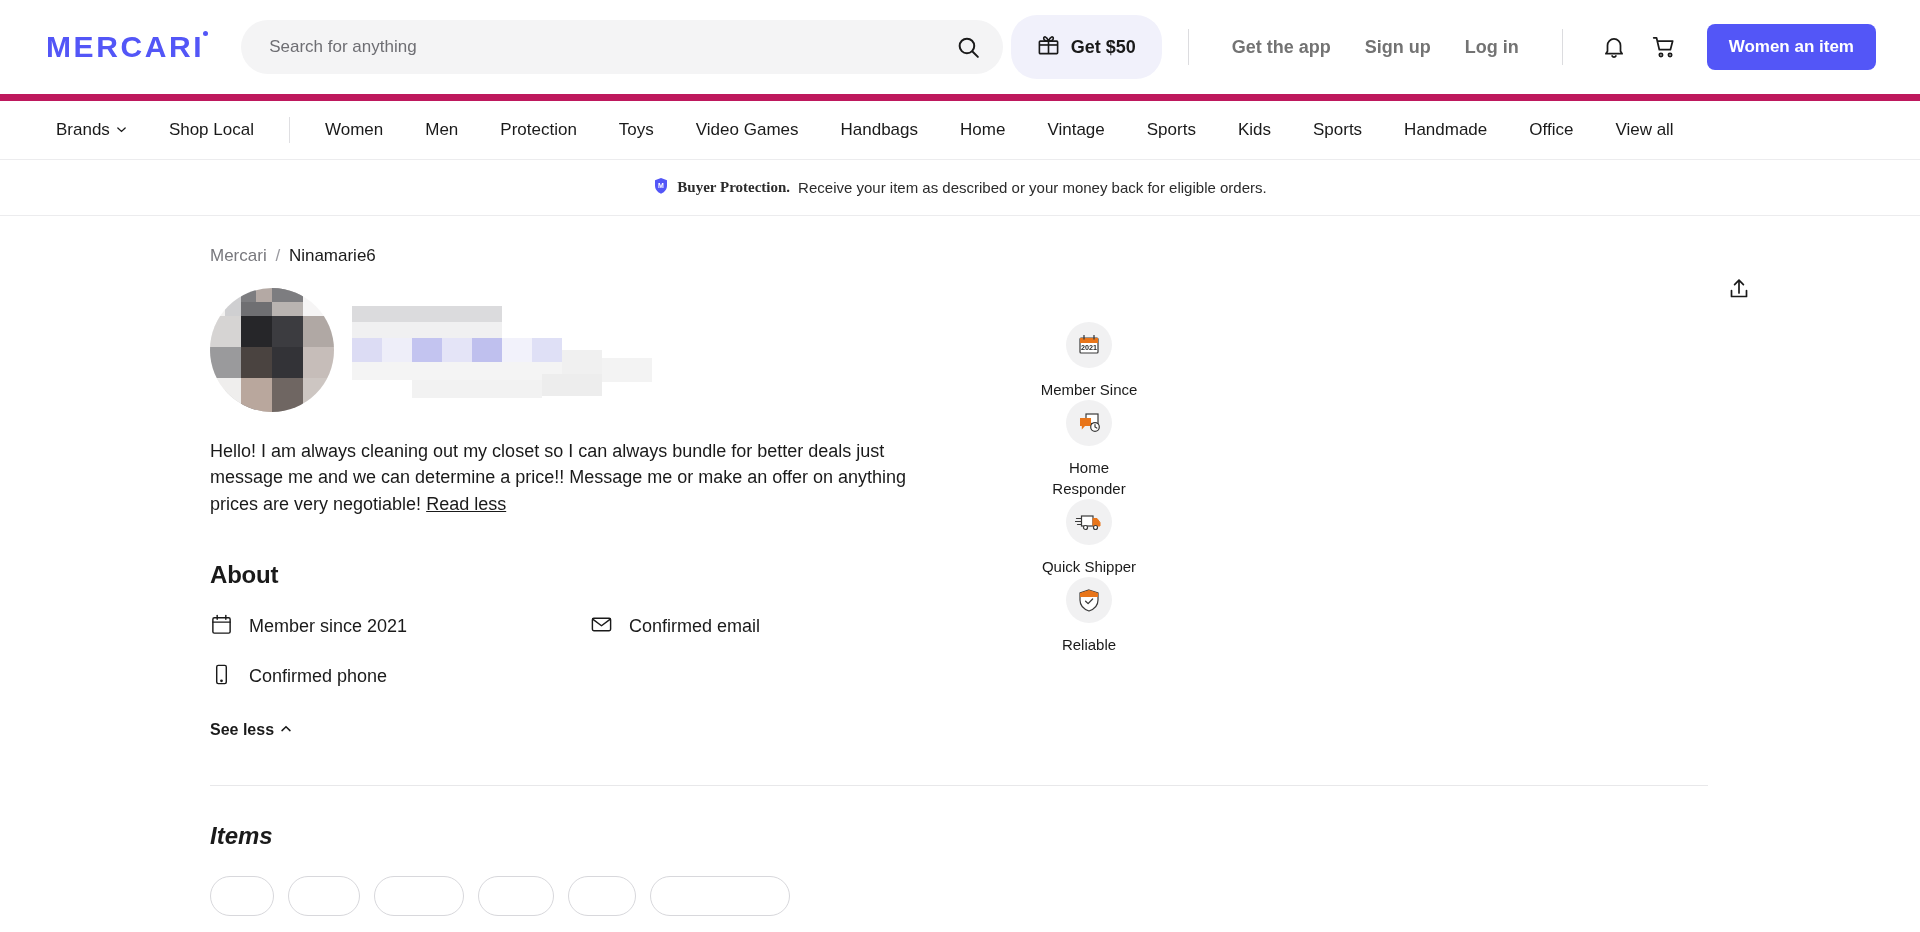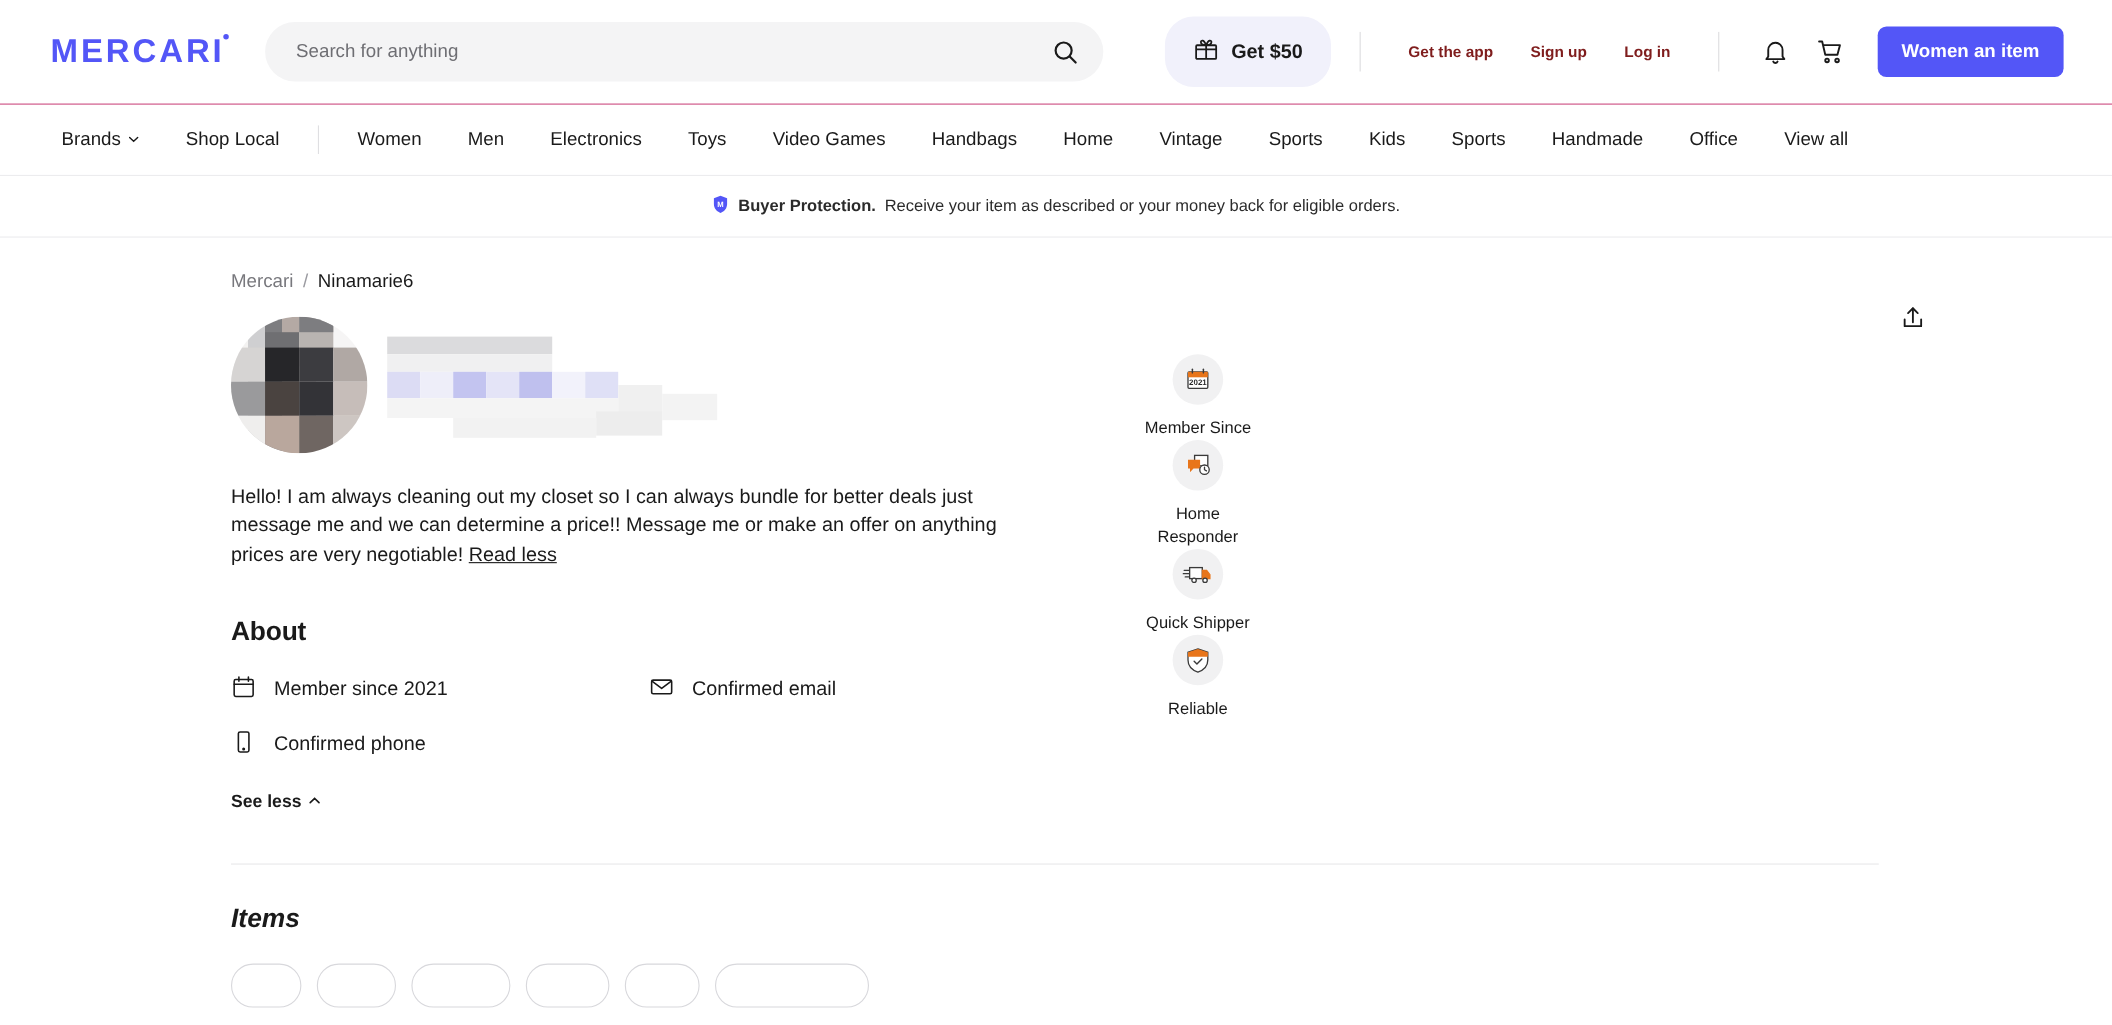--- a/index.html
+++ b/index.html
@@ -93,23 +93,23 @@
     font-family: "Liberation Sans", sans-serif;
     white-space: nowrap;
   }
   .vdiv {
     width: 1px;
     height: 36px;
     background: #dcdcdf;
     margin: 0 26px;
   }
   .hlink {
-    font-size: 14px;
+    font-size: 18px;
     font-weight: 600;
-    color: #7f1d1d;
+    color: #737373;
     text-decoration: none;
     margin: 0 17px;
     white-space: nowrap;
     cursor: pointer;
   }
   .icon-btn {
     background: none; border: none; cursor: pointer;
     padding: 0 12px;
     display: flex; align-items: center; justify-content: center;
   }
@@ -127,21 +127,21 @@
     cursor: pointer;
     white-space: nowrap;
   }
 
   
   .catnav {
     height: 66px;
     display: flex;
     align-items: center;
     padding: 0 46px;
-    border-top: 1px solid #be185d;
+    border-top: 7px solid #be185d;
     border-bottom: 1px solid #ececee;
     gap: 0;
   }
   .catlink {
     font-size: 17px;
     color: #1a1a1a;
     text-decoration: none;
     white-space: nowrap;
     cursor: pointer;
     padding: 0 21px;
@@ -161,21 +161,21 @@
   .banner {
     height: 56px;
     display: flex;
     align-items: center;
     justify-content: center;
     gap: 8px;
     font-size: 15px;
     color: #2b2b2b;
     border-bottom: 1px solid #ececee;
   }
-  .banner b { font-weight: 700; }
+  .banner b { font-weight: 700; font-family: Liberation Serif, serif; }
 
   
   .main {
     padding: 0 46px;
     position: relative;
   }
   .breadcrumb {
     padding: 30px 0 0 164px;
     font-size: 17px;
     color: #1a1a1a;
@@ -393,21 +393,21 @@
     <span>
       <svg width="11" height="11" viewBox="0 0 12 12" fill="none" stroke="#1a1a1a" stroke-width="1.4" stroke-linecap="round">
           <path d="M2 4.3L6 8.1l4-3.8"></path>
         </svg>
     </span>
   </a>
   <a class="catlink">Shop Local</a>
   <div class="catdiv"></div>
   <a class="catlink">Women</a>
   <a class="catlink">Men</a>
-  <a class="catlink">Electronics</a>
+  <a class="catlink">Protection</a>
   <a class="catlink">Toys</a>
   <a class="catlink">Video Games</a>
   <a class="catlink">Handbags</a>
   <a class="catlink">Home</a>
   <a class="catlink">Vintage</a>
   <a class="catlink">Sports</a>
   <a class="catlink">Kids</a>
   <a class="catlink">Sports</a>
   <a class="catlink">Handmade</a>
   <a class="catlink">Office</a>

